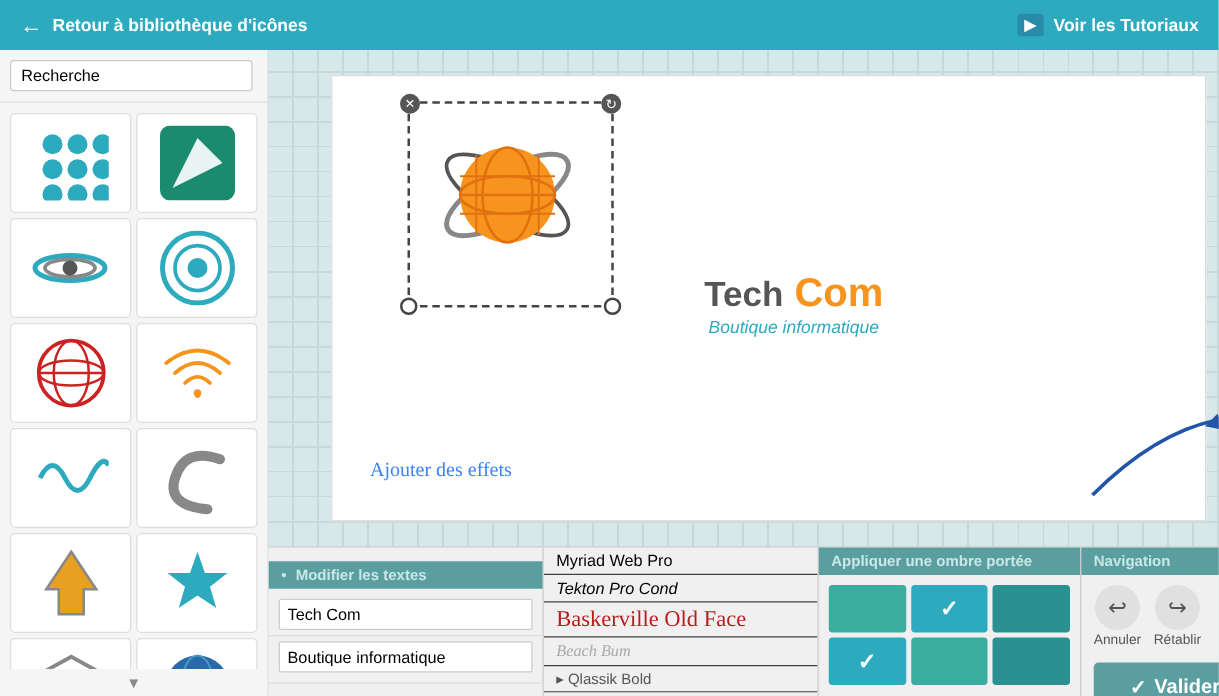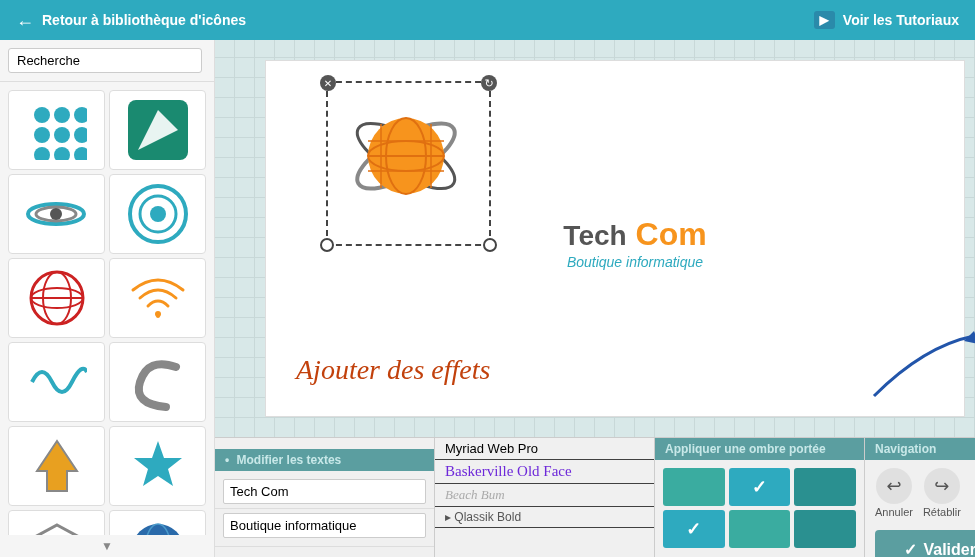--- a/index.html
+++ b/index.html
@@ -392,21 +392,21 @@
           </svg>
         </div>
 
         <div style="position:absolute; top:155px; left:60px; right:20px; text-align:center;">
           <span class="logo-text-tech">Tech</span><span class="logo-text-com"> Com</span>
           <br>
           <span class="logo-subtitle">Boutique informatique</span>
         </div>
 
         <div style="position:absolute; bottom:30px; left:30px; right:0; pointer-events:none;">
-          <span style="color:#c2410c; font-size:28px; font-style:italic; font-family:'Comic Sans MS', cursive;">Ajouter des effets</span>
+          <span style="color:#3b82f6; font-size:16px; font-family:'Comic Sans MS', cursive;">Ajouter des effets</span>
           <svg style="position:absolute; right:-20px; bottom:-20px;" width="120" height="80" viewBox="0 0 120 80">
             <path d="M10 70 Q60 20 110 10" fill="none" stroke="#2255aa" stroke-width="3"></path>
             <polygon points="110,5 100,15 115,18" fill="#2255aa"></polygon>
           </svg>
         </div>
       </div>
     </div>
 
     <div id="bottom-toolbar">
 
@@ -419,21 +419,22 @@
           <input type="text" value="Tech Com" style="">
         </div>
         <div class="text-field" style="padding:4px 8px 8px 8px;">
           <input type="text" value="Boutique informatique" style="">
         </div>
       </div>
 
       <div class="toolbar-section font-section">
         <div class="font-list">
           <div class="font-item font-myriad">Myriad Web Pro</div>
-          <div class="font-item font-baskerville" style="font-family:'Times New Roman',serif; font-size:15px; color:#6d28d9;">Baskerville Old Face</div>
+          <div class="font-item font-tekton" style="font-style:italic;">Tekton Pro Cond</div>
+          <div class="font-item font-baskerville" style="font-family:'Times New Roman',serif; font-size:18px; color:#b91c1c;">Baskerville Old Face</div>
           <div class="font-item font-beach" style="font-family:'Comic Sans MS',cursive; font-style:italic; color:#aaa;">Beach Bum</div>
           <div class="font-item font-qlassik" style="font-size:12px;color:#555;">▸ Qlassik Bold</div>
         </div>
       </div>
 
       <div class="toolbar-section shadow-section" style="width:210px;">
         <div class="toolbar-section-header">
           <span>Appliquer une ombre portée</span>
         </div>
         <div class="shadow-grid">

